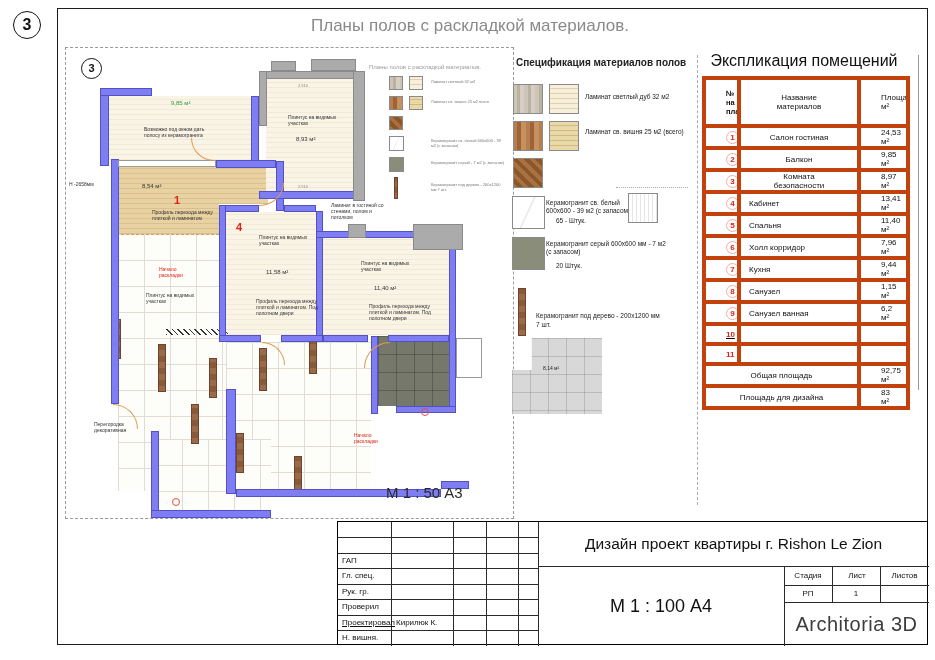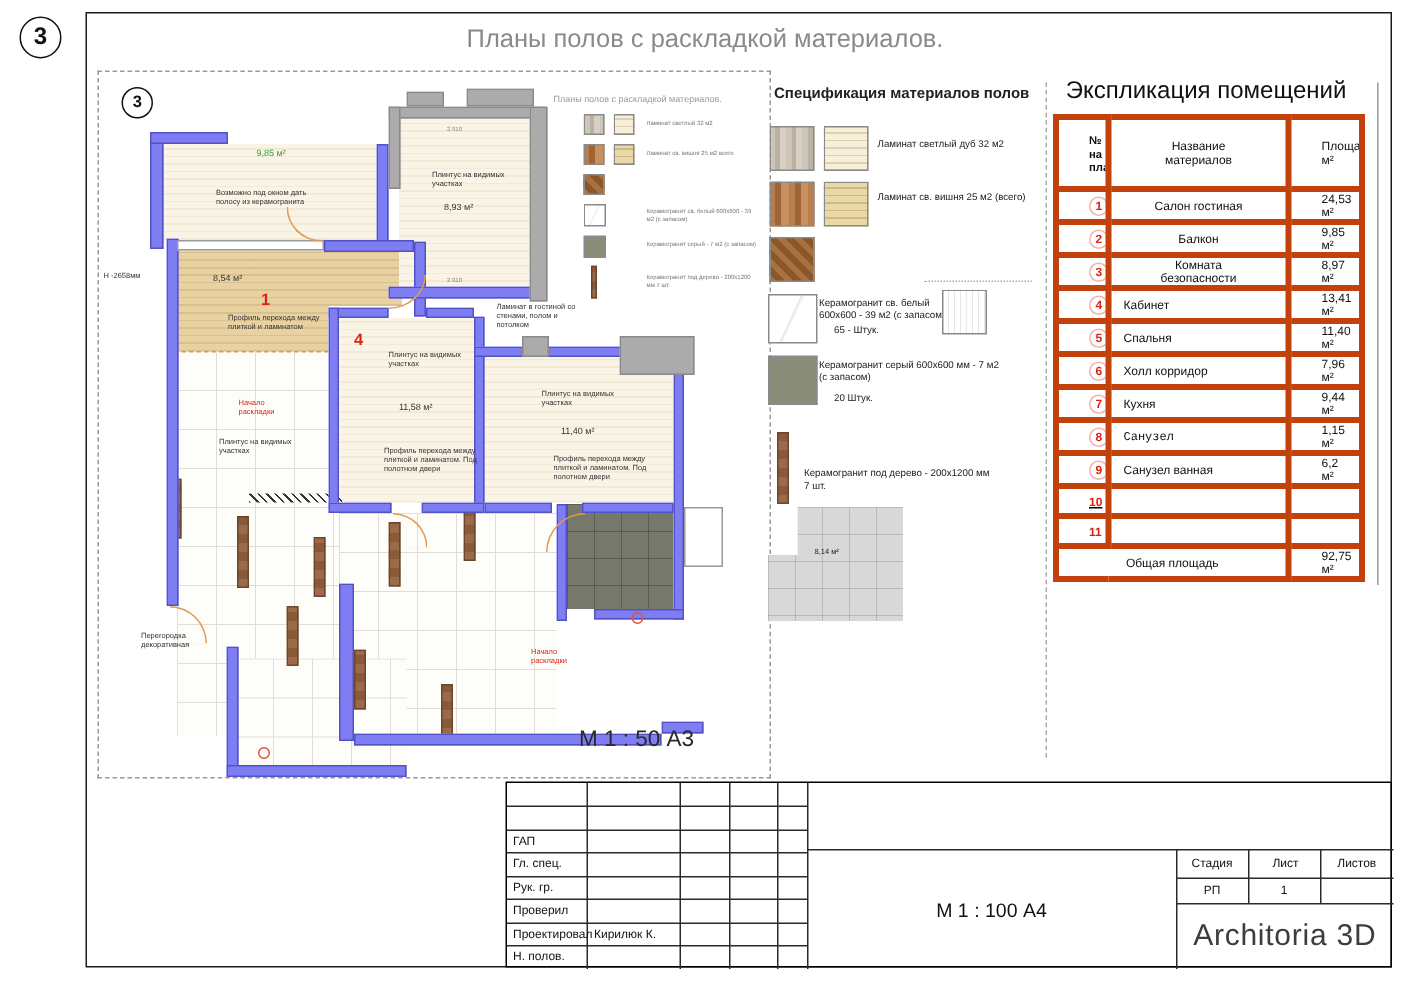--- a/index.html
+++ b/index.html
@@ -255,41 +255,45 @@
             <td style="padding-left:8px;">Холл корридор</td>
             <td>7,96 м²</td>
           </tr>
       <tr style="height:20px;">
             <td class="numcell"><span class="numring">7</span></td>
             <td style="padding-left:8px;">Кухня</td>
             <td>9,44 м²</td>
           </tr>
       <tr style="height:20px;">
             <td class="numcell"><span class="numring">8</span></td>
-            <td style="padding-left:8px;font-family:Liberation Mono, monospace;">Санузел</td>
+            <td style="padding-left:8px;">Санузел</td>
             <td>1,15 м²</td>
           </tr>
       <tr style="height:20px;">
             <td class="numcell"><span class="numring">9</span></td>
             <td style="padding-left:8px;">Санузел ванная</td>
             <td>6,2 м²</td>
           </tr>
       <tr style="height:20px;text-decoration:underline;">
             <td class="numcell"><span class="numplain">10</span></td>
             <td></td>
             <td></td>
           </tr>
       <tr style="height:20px;">
             <td class="numcell"><span class="numplain">11</span></td>
             <td></td>
             <td></td>
           </tr>
       <tr style="height:20px;">
             <td colspan="2" style="text-align:center;">Общая площадь</td>
             <td class="skyval">92,75 м²</td>
+          </tr>
+      <tr style="height:20px;">
+            <td colspan="2" style="text-align:center;">Площадь для дизайна</td>
+            <td class="redval">83 м²</td>
           </tr>
     </tbody>
       </table>
   </div>
 
   <div class="abs" style="left:337px;top:521px;width:591px;height:124px;border:1.5px solid #000;box-sizing:border-box;">
 
     <div class="tb-line" style="left:53px;top:0;width:1px;height:124px;"></div>
     <div class="tb-line" style="left:115px;top:0;width:1px;height:124px;"></div>
     <div class="tb-line" style="left:148px;top:0;width:1px;height:124px;"></div>
@@ -301,27 +305,28 @@
     <div class="tb-line" style="left:0;top:46px;width:200px;height:1px;"></div>
     <div class="tb-line" style="left:0;top:62px;width:200px;height:1px;"></div>
     <div class="tb-line" style="left:0;top:77px;width:200px;height:1px;"></div>
     <div class="tb-line" style="left:0;top:93px;width:200px;height:1px;"></div>
     <div class="tb-line" style="left:0;top:108px;width:200px;height:1px;"></div>
 
     <div class="tb-label" style="left:4px;top:35px;">ГАП</div>
     <div class="tb-label" style="left:4px;top:50px;">Гл. спец.</div>
     <div class="tb-label" style="left:4px;top:66px;">Рук. гр.</div>
     <div class="tb-label" style="left:4px;top:81px;">Проверил</div>
-    <div class="tb-label" style="left:4px;top:97px;">Проектировал</div>
-    <div class="tb-label" style="left:4px;top:112px;">Н. полов.</div>
+    <div class="tb-label" style="left:4px;top:97px;text-decoration:underline;">Проектировал</div>
+    <div class="tb-label" style="left:4px;top:112px;">Н. вишня.</div>
     <div class="tb-label" style="left:58px;top:97px;">Кирилюк К.</div>
 
+    <div class="abs" style="left:200px;top:0;width:391px;height:44px;display:flex;align-items:center;justify-content:center;font-size:15.5px;color:#111;">Дизайн проект квартиры г. Rishon Le Zion</div>
     <div class="tb-line" style="left:200px;top:44px;width:391px;height:1px;"></div>
 
-    <div class="abs" style="left:200px;top:44px;width:246px;height:80px;display:flex;align-items:center;justify-content:center;font-size:13px;color:#111;">М 1 : 100 А4</div>
+    <div class="abs" style="left:200px;top:44px;width:246px;height:80px;display:flex;align-items:center;justify-content:center;font-size:18px;color:#111;">М 1 : 100 А4</div>
     <div class="tb-line" style="left:446px;top:44px;width:1px;height:80px;"></div>
 
     <div class="tb-line" style="left:446px;top:63px;width:145px;height:1px;"></div>
     <div class="tb-line" style="left:446px;top:80px;width:145px;height:1px;"></div>
     <div class="tb-line" style="left:494px;top:44px;width:1px;height:36px;"></div>
     <div class="tb-line" style="left:542px;top:44px;width:1px;height:36px;"></div>
     <div class="tb-label" style="left:446px;top:50px;width:48px;text-align:center;">Стадия</div>
     <div class="tb-label" style="left:495px;top:50px;width:48px;text-align:center;">Лист</div>
     <div class="tb-label" style="left:542px;top:50px;width:49px;text-align:center;">Листов</div>
     <div class="tb-label" style="left:446px;top:68px;width:48px;text-align:center;">РП</div>

